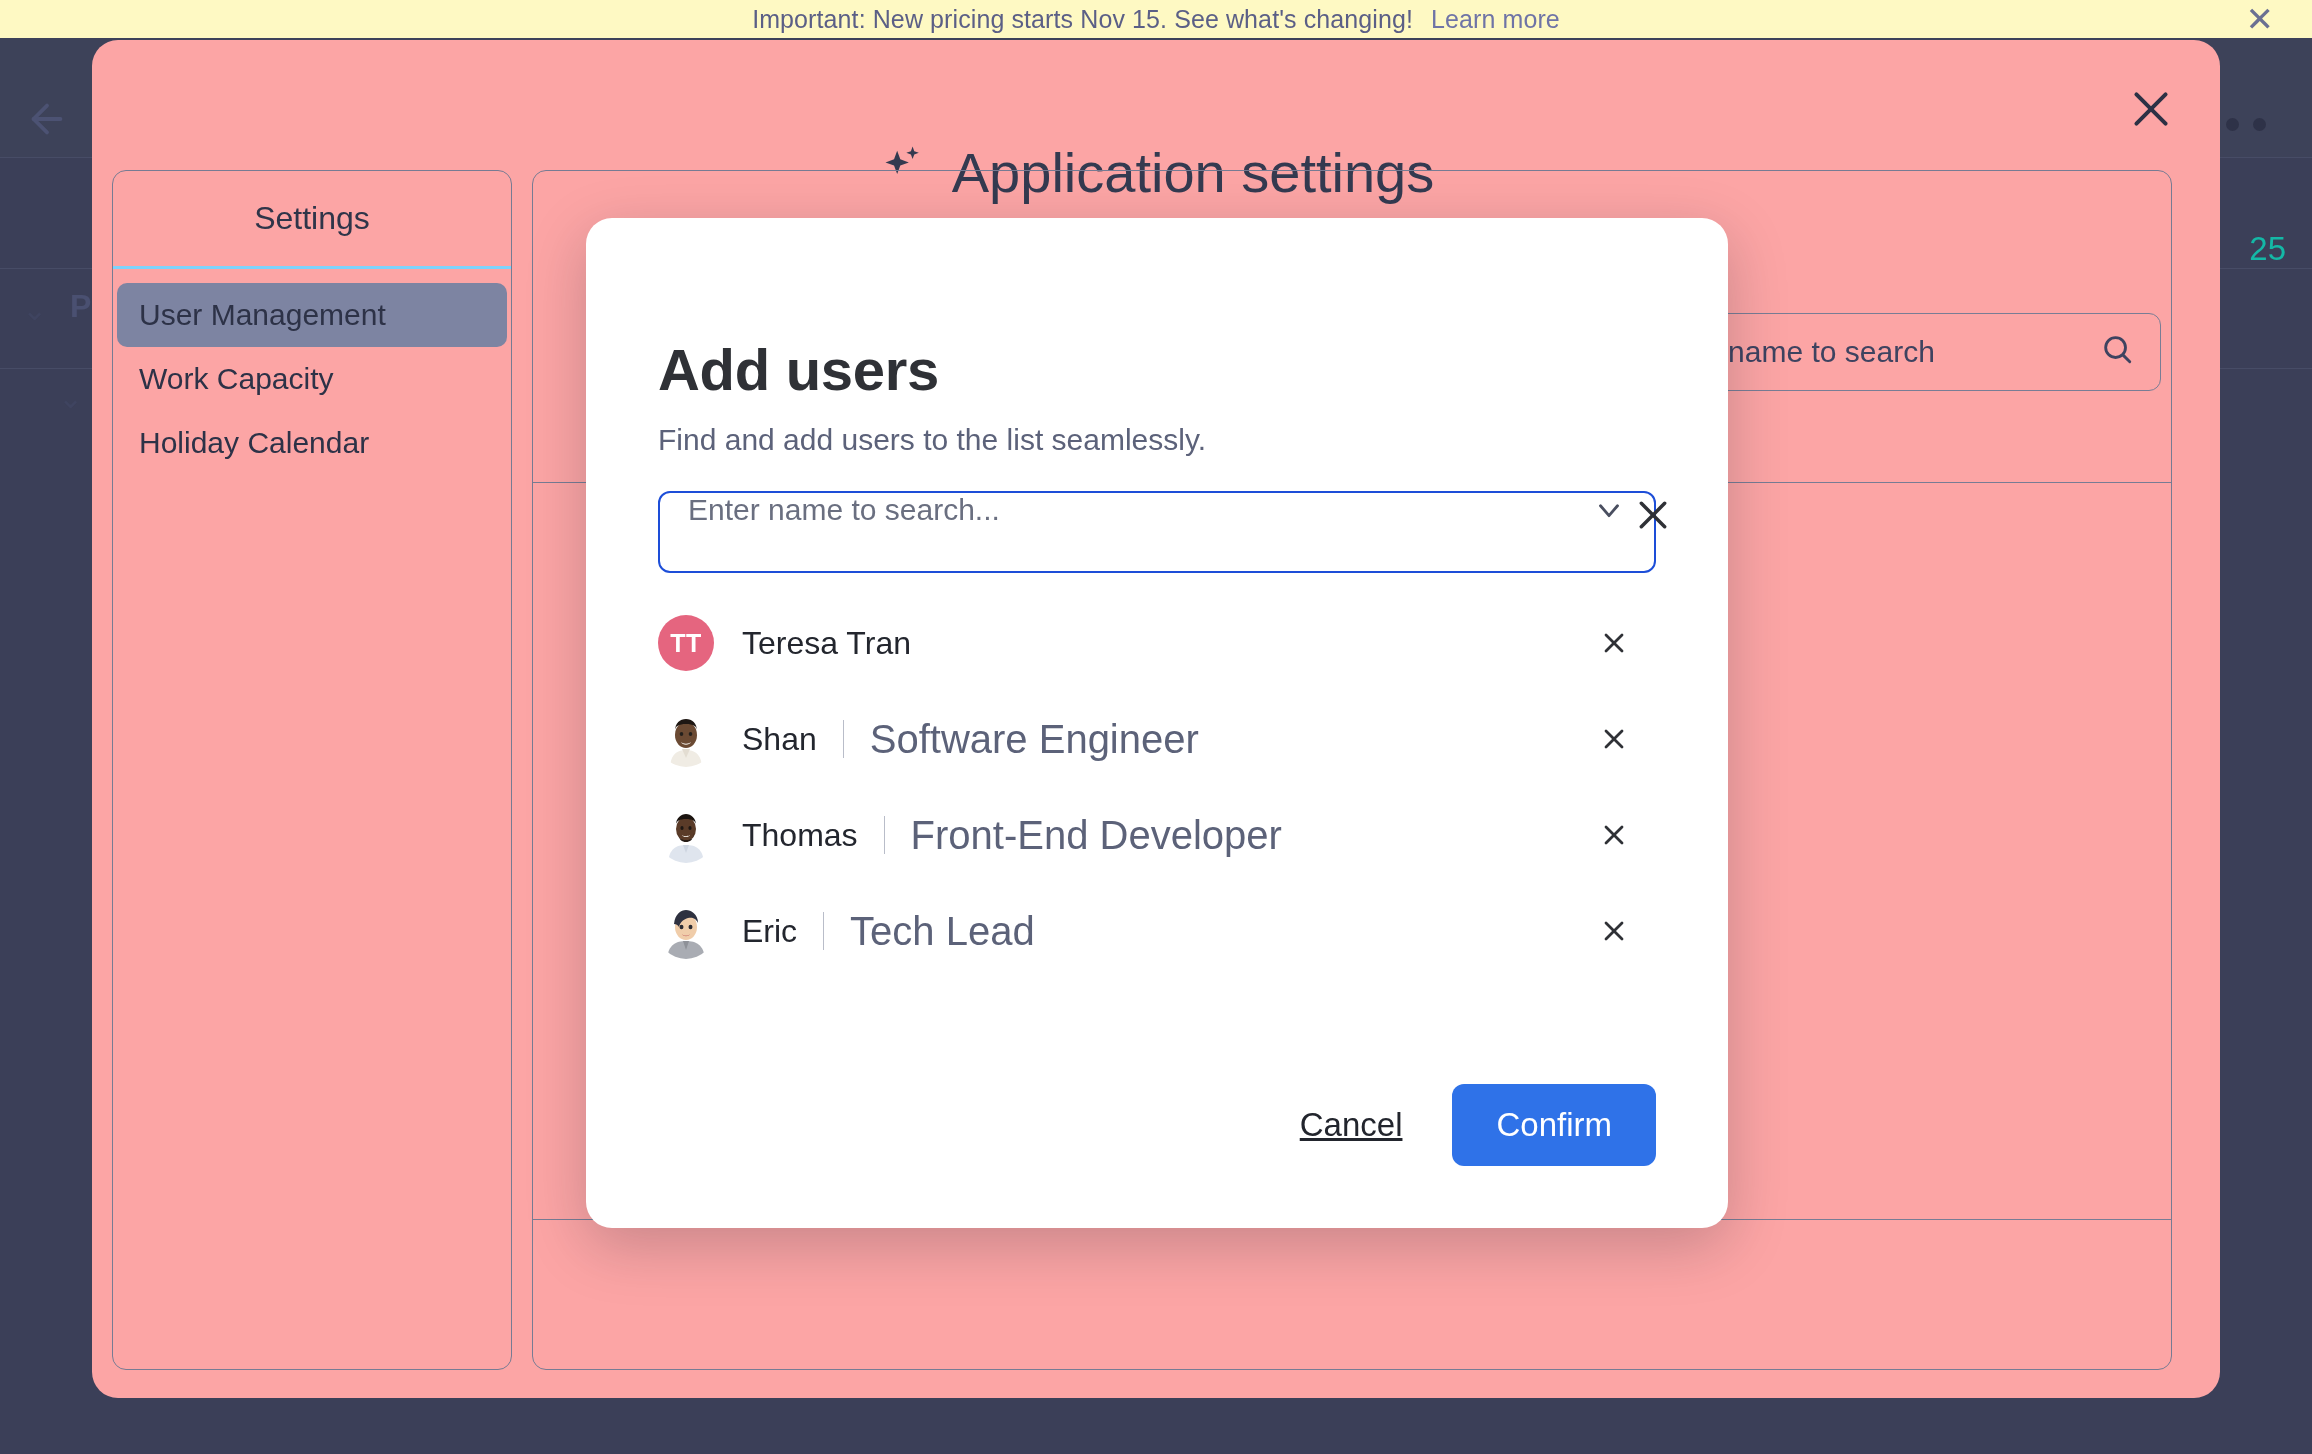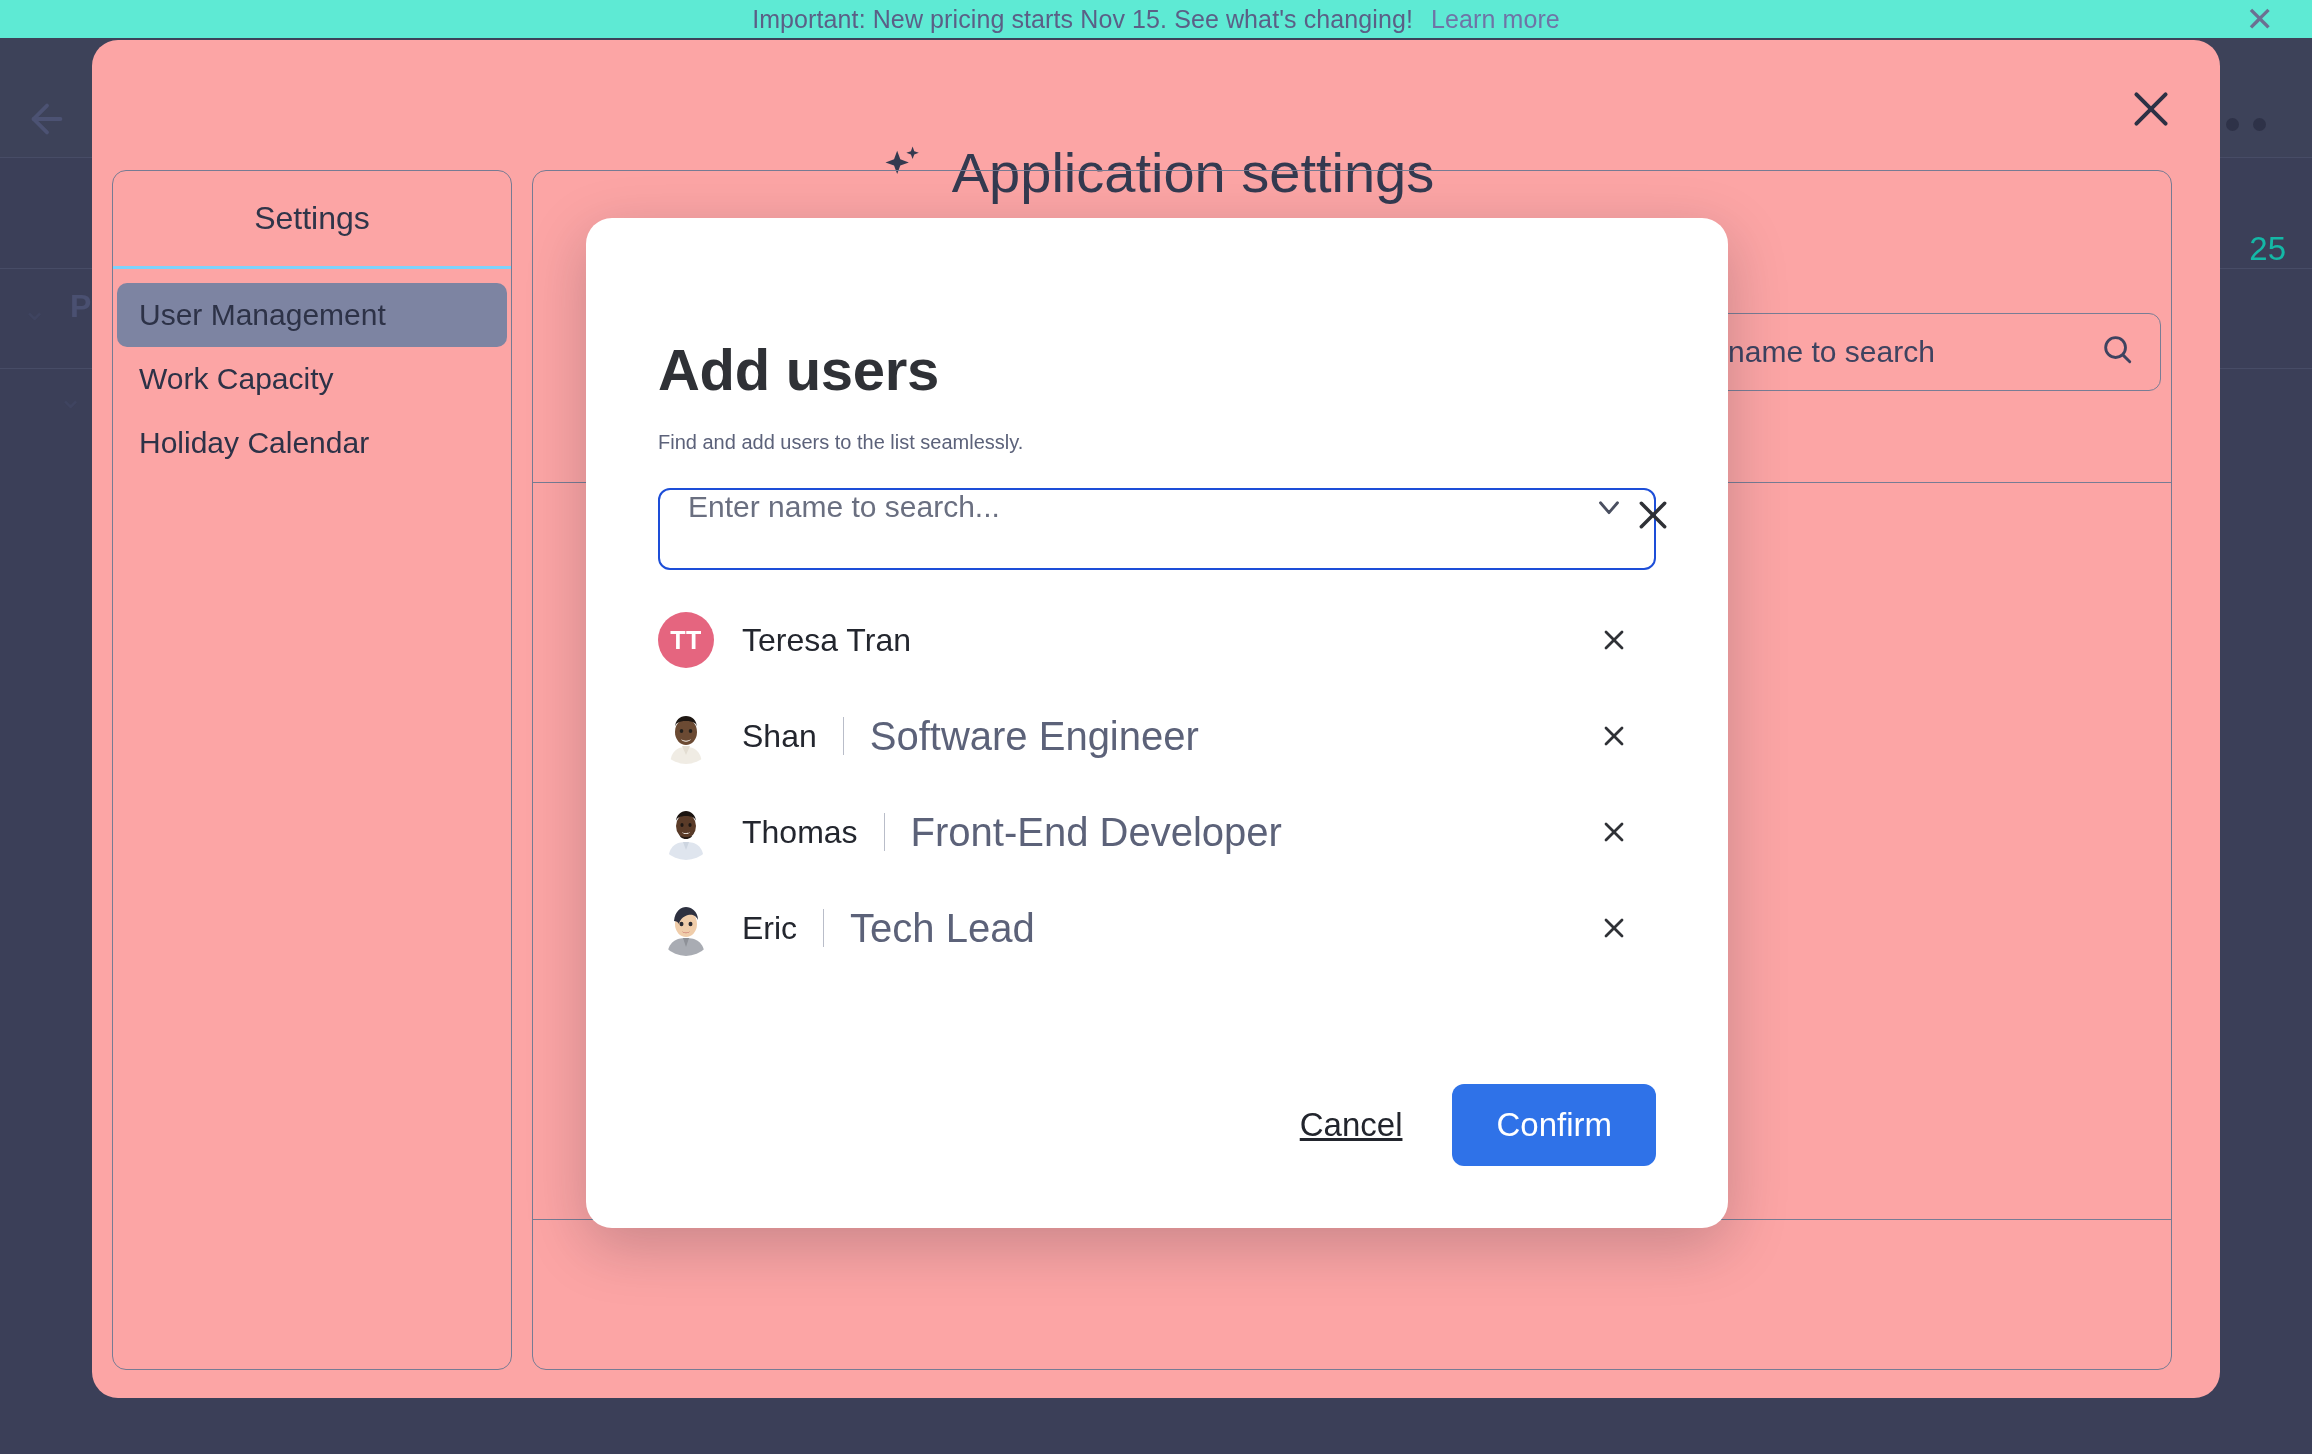--- a/index.html
+++ b/index.html
@@ -10,21 +10,21 @@
     background: #3b3f58;
   }
 
   
   #app-backdrop {
     position: absolute; inset: 0;
     background: #3b3f58;
   }
   #promo-banner {
     position: absolute; top: 0; left: 0; right: 0; height: 38px;
-    background: #5eead4;
+    background: #fef9c3;
     display: flex; align-items: center; justify-content: center; gap: 18px;
     font-size: 25px; color: #5b5f86;
     letter-spacing: .1px;
   }
   #promo-banner .promo-link { color: #6f74a6; }
   #promo-banner .promo-close {
     position: absolute; right: 38px; top: 50%; transform: translateY(-50%);
     font-size: 34px; color: #6b7092; line-height: 1;
   }
   #app-topbar {
@@ -156,22 +156,22 @@
     width: 46px; height: 46px;
     display: flex; align-items: center; justify-content: center;
   }
   #modal-close svg { display: block; }
   .modal-inner { padding: 118px 72px 0 72px; }
   #modal-title {
     font-size: 58px; color: #2f3136; font-weight: bold;
     letter-spacing: -.3px;
   }
   #modal-subtitle {
-    margin-top: 28px;
-    font-size: 20px; color: #5c627a;
+    margin-top: 20px;
+    font-size: 30px; color: #5c627a;
   }
   #user-search-field {
     margin-top: 34px;
     height: 82px;
     border: 2px solid #1d4ed8; border-radius: 12px;
     display: flex; align-items: flex-start;
     padding: 0 28px;
     font-size: 30px; color: #6a6f80;
     background: #fff;
   }

